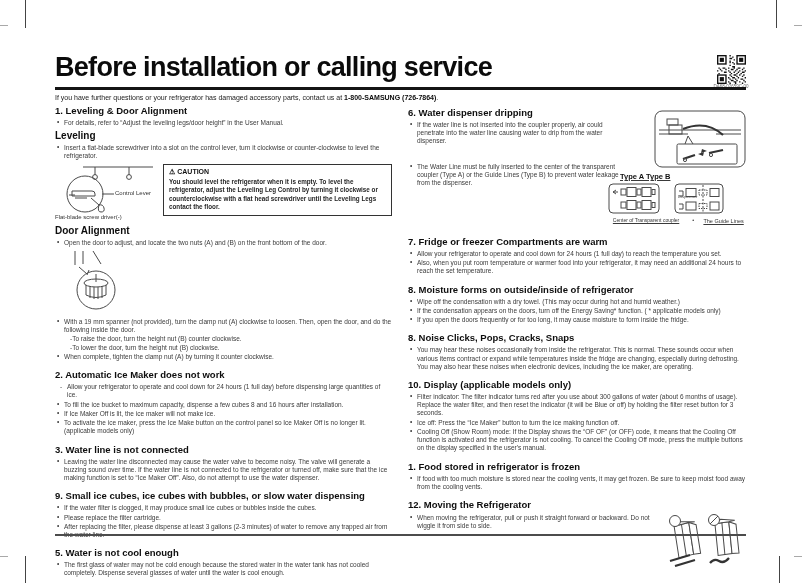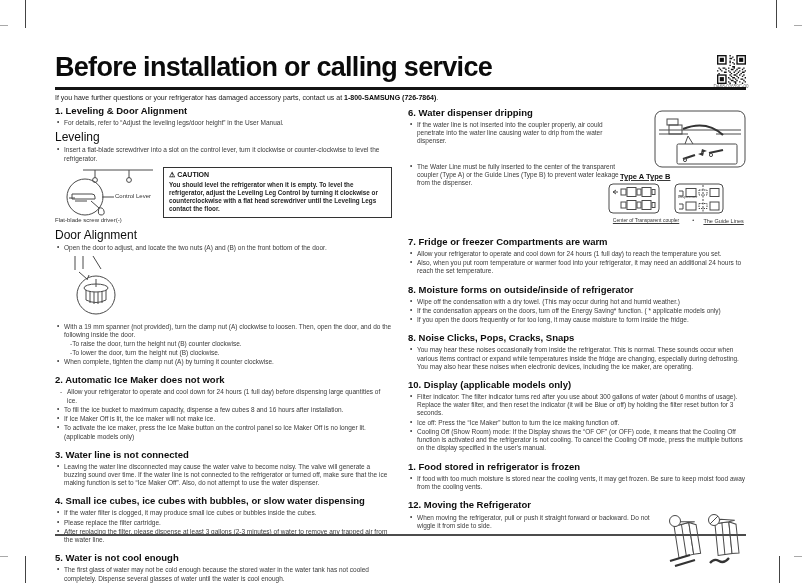--- a/index.html
+++ b/index.html
@@ -19,21 +19,21 @@
   .qr{position:absolute;left:717px;top:55px;}
   .qr-label{position:absolute;left:698px;top:84px;width:66px;text-align:center;font-size:4.5px;color:#666;}
 
   
   .col{position:absolute;font-size:6.5px;line-height:1.27;color:#3a3a3a;}
   .col-left{left:55px;top:106px;width:337px;}
   .col-right{left:408px;top:108px;width:338px;}
 
   .sec{font-size:9.5px;font-weight:bold;color:#0e0e0e;line-height:1.15;margin:9px 0 2px 0;}
   section:first-child .sec{margin-top:0;}
-  .sub{font-size:12px;font-weight:normal;color:#0e0e0e;margin:3px 0 1px 0;}
+  .sub{font-size:10px;font-weight:bold;color:#0e0e0e;margin:3px 0 1px 0;}
 
   .b{position:relative;padding-left:9px;margin:1px 0;}
   .b::before{content:"\2022";position:absolute;left:2px;top:-1px;color:#3a3a3a;}
   .b.d{padding-left:12px;}
   .b.d::before{content:"-";left:5px;top:0;}
   .sbl{padding-left:15px;margin:0.5px 0;}
 
   
   .fig-row{display:flex;align-items:flex-start;margin:4px 0 2px 0;}
   .caution{border:1px solid #333;padding:3px 5px 4px 5px;flex:1;margin-left:4px;}
@@ -160,21 +160,21 @@
       <div class="b">If Ice Maker Off is lit, the ice maker will not make ice.</div>
       <div class="b">To activate the ice maker, press the Ice Make button on the control panel so Ice Maker Off is no longer lit. (applicable models only)</div>
     </section>
 
     <section>
       <div class="sec">3. Water line is not connected</div>
       <div class="b">Leaving the water line disconnected may cause the water valve to become noisy. The valve will generate a buzzing sound over time. If the water line is not connected to the refrigerator or turned off, make sure that the ice making function is set to “Ice Maker Off”. Also, do not attempt to use the water dispenser.</div>
     </section>
 
     <section>
-      <div class="sec">4. Small ice cubes, ice cubes with bubbles, or slow water dispensing</div>
+      <div class="sec">9. Small ice cubes, ice cubes with bubbles, or slow water dispensing</div>
       <div class="b">If the water filter is clogged, it may produce small ice cubes or bubbles inside the cubes.</div>
       <div class="b">Please replace the filter cartridge.</div>
       <div class="b">After replacing the filter, please dispense at least 3 gallons (2-3 minutes) of water to remove any trapped air from the water line.</div>
     </section>
 
     <section>
       <div class="sec">5. Water is not cool enough</div>
       <div class="b">The first glass of water may not be cold enough because the stored water in the water tank has not cooled completely.  Dispense several glasses of water until the water is cool enough.</div>
     </section>
   </div>

